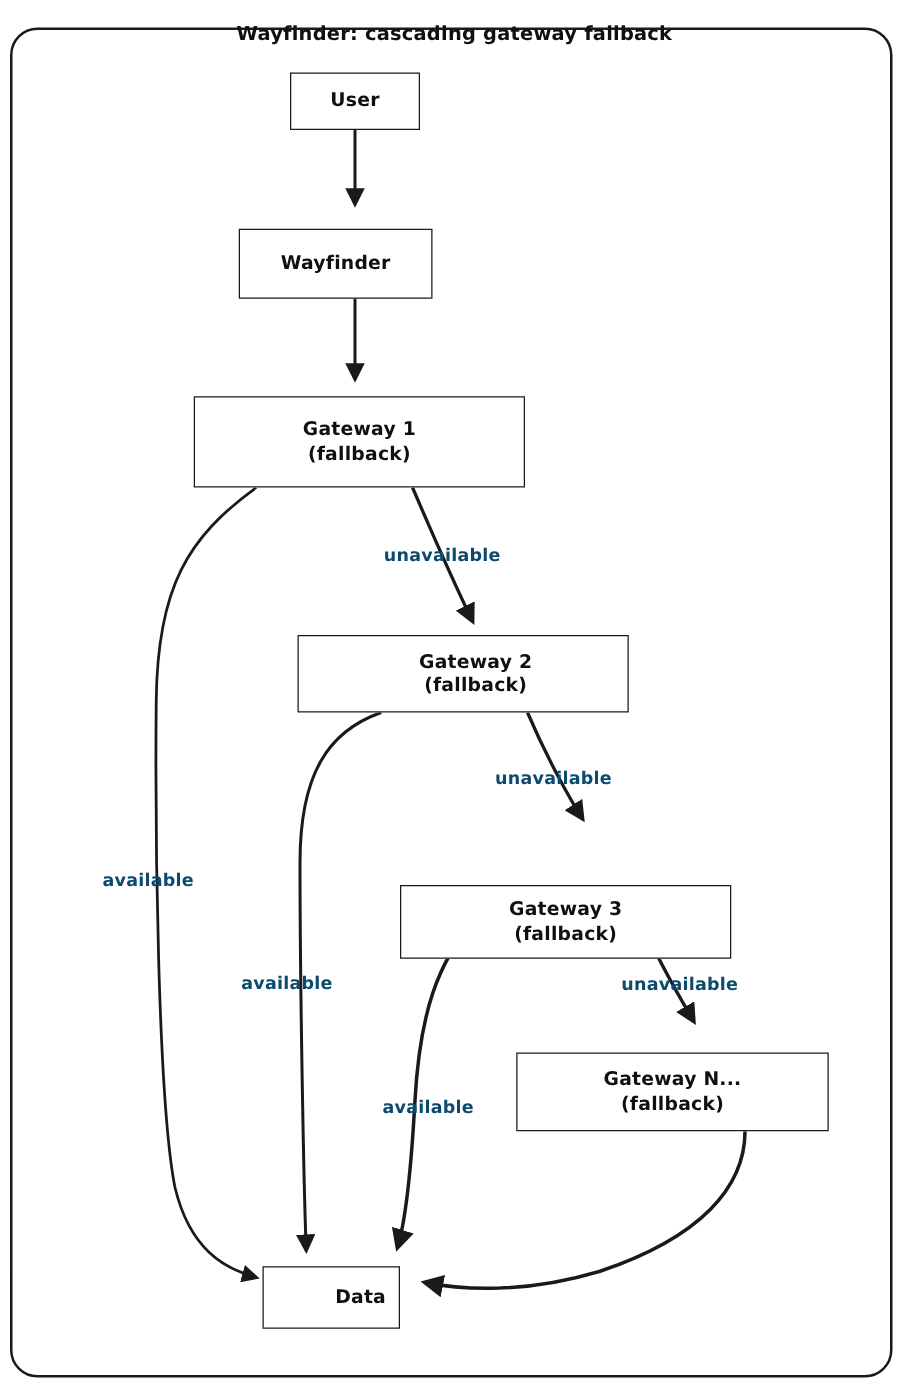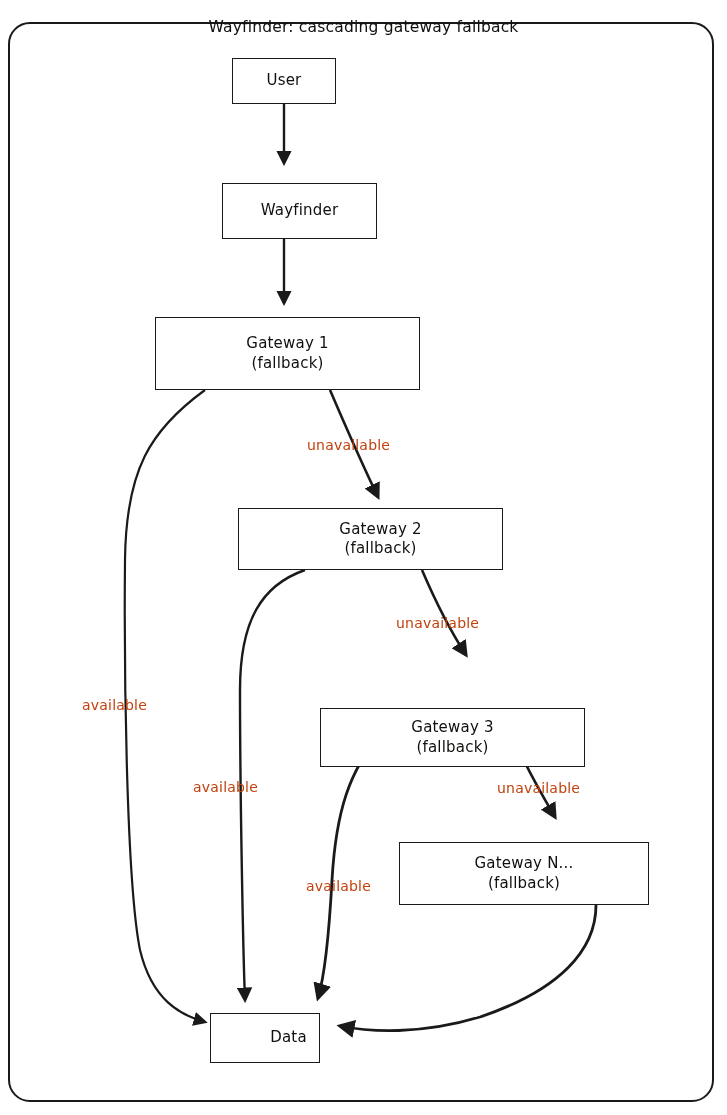--- a/index.html
+++ b/index.html
@@ -9,20 +9,21 @@
   }
   body {
     font-family: "DejaVu Sans", sans-serif;
   }
   #canvas {
     position: relative;
     width: 727px;
     height: 1115px;
     background: #ffffff;
     overflow: hidden;
+    font-weight: bold;
   }
   .frame {
     position: absolute;
     left: 8px;
     top: 22px;
     width: 706px;
     height: 1080px;
     border: 2px solid #1a1a1a;
     border-radius: 22px;
     box-sizing: border-box;
@@ -56,21 +57,21 @@
     top: 18px;
     width: 727px;
     text-align: center;
     font-size: 15.5px;
     color: #12100e;
     letter-spacing: 0.2px;
   }
   .edge-label {
     position: absolute;
     font-size: 14px;
-    color: #c2410c;
+    color: #0c4a6e;
     white-space: nowrap;
     letter-spacing: 0.2px;
   }
 </style>
 </head>
 <body>
 
 <div id="canvas">
 
   <div class="frame"></div>
@@ -100,40 +101,40 @@
 
     <path d="M 380 735 C 350 770, 336 810, 332 880 C 329 935, 325 975, 318 998" fill="none" stroke="#1a1a1a" stroke-width="2.8" marker-end="url(#arrow)"></path>
 
     <path d="M 596 905 C 596 950, 560 990, 480 1017 C 420 1035, 370 1032, 340 1026" fill="none" stroke="#1a1a1a" stroke-width="2.8" marker-end="url(#arrow)"></path>
   </svg>
 
   <div class="node" style="left:232px; top:58px; width:104px; height:46px;">
     <span>User</span>
   </div>
 
-  <div class="node" style="left:222px; top:183px; width:155px; height:56px;">
+  <div class="node" style="left:191px; top:183px; width:155px; height:56px;">
     <span>Wayfinder</span>
   </div>
 
   <div class="node" style="left:155px; top:317px; width:265px; height:73px;">
     <span>Gateway 1</span>
     <span class="l2">(fallback)</span>
   </div>
 
   <div class="node" style="left:238px; top:508px; width:265px; height:62px;padding-left:20px;">
     <span>Gateway 2</span>
     <span class="l2">(fallback)</span>
   </div>
 
   <div class="node" style="left:320px; top:676px; width:265px; height:59px;margin-top:32px;">
     <span>Gateway 3</span>
     <span class="l2">(fallback)</span>
   </div>
 
-  <div class="node" style="left:399px; top:842px; width:250px; height:63px;">
+  <div class="node" style="left:413px; top:842px; width:250px; height:63px;">
     <span>Gateway N...</span>
     <span class="l2">(fallback)</span>
   </div>
 
   <div class="node" style="left:210px; top:1013px; width:110px; height:50px;padding-left:47px;">
     <span>Data</span>
   </div>
 
   <div class="edge-label" style="left:307px; top:437px;">unavailable</div>
   <div class="edge-label" style="left:396px; top:615px;">unavailable</div>

